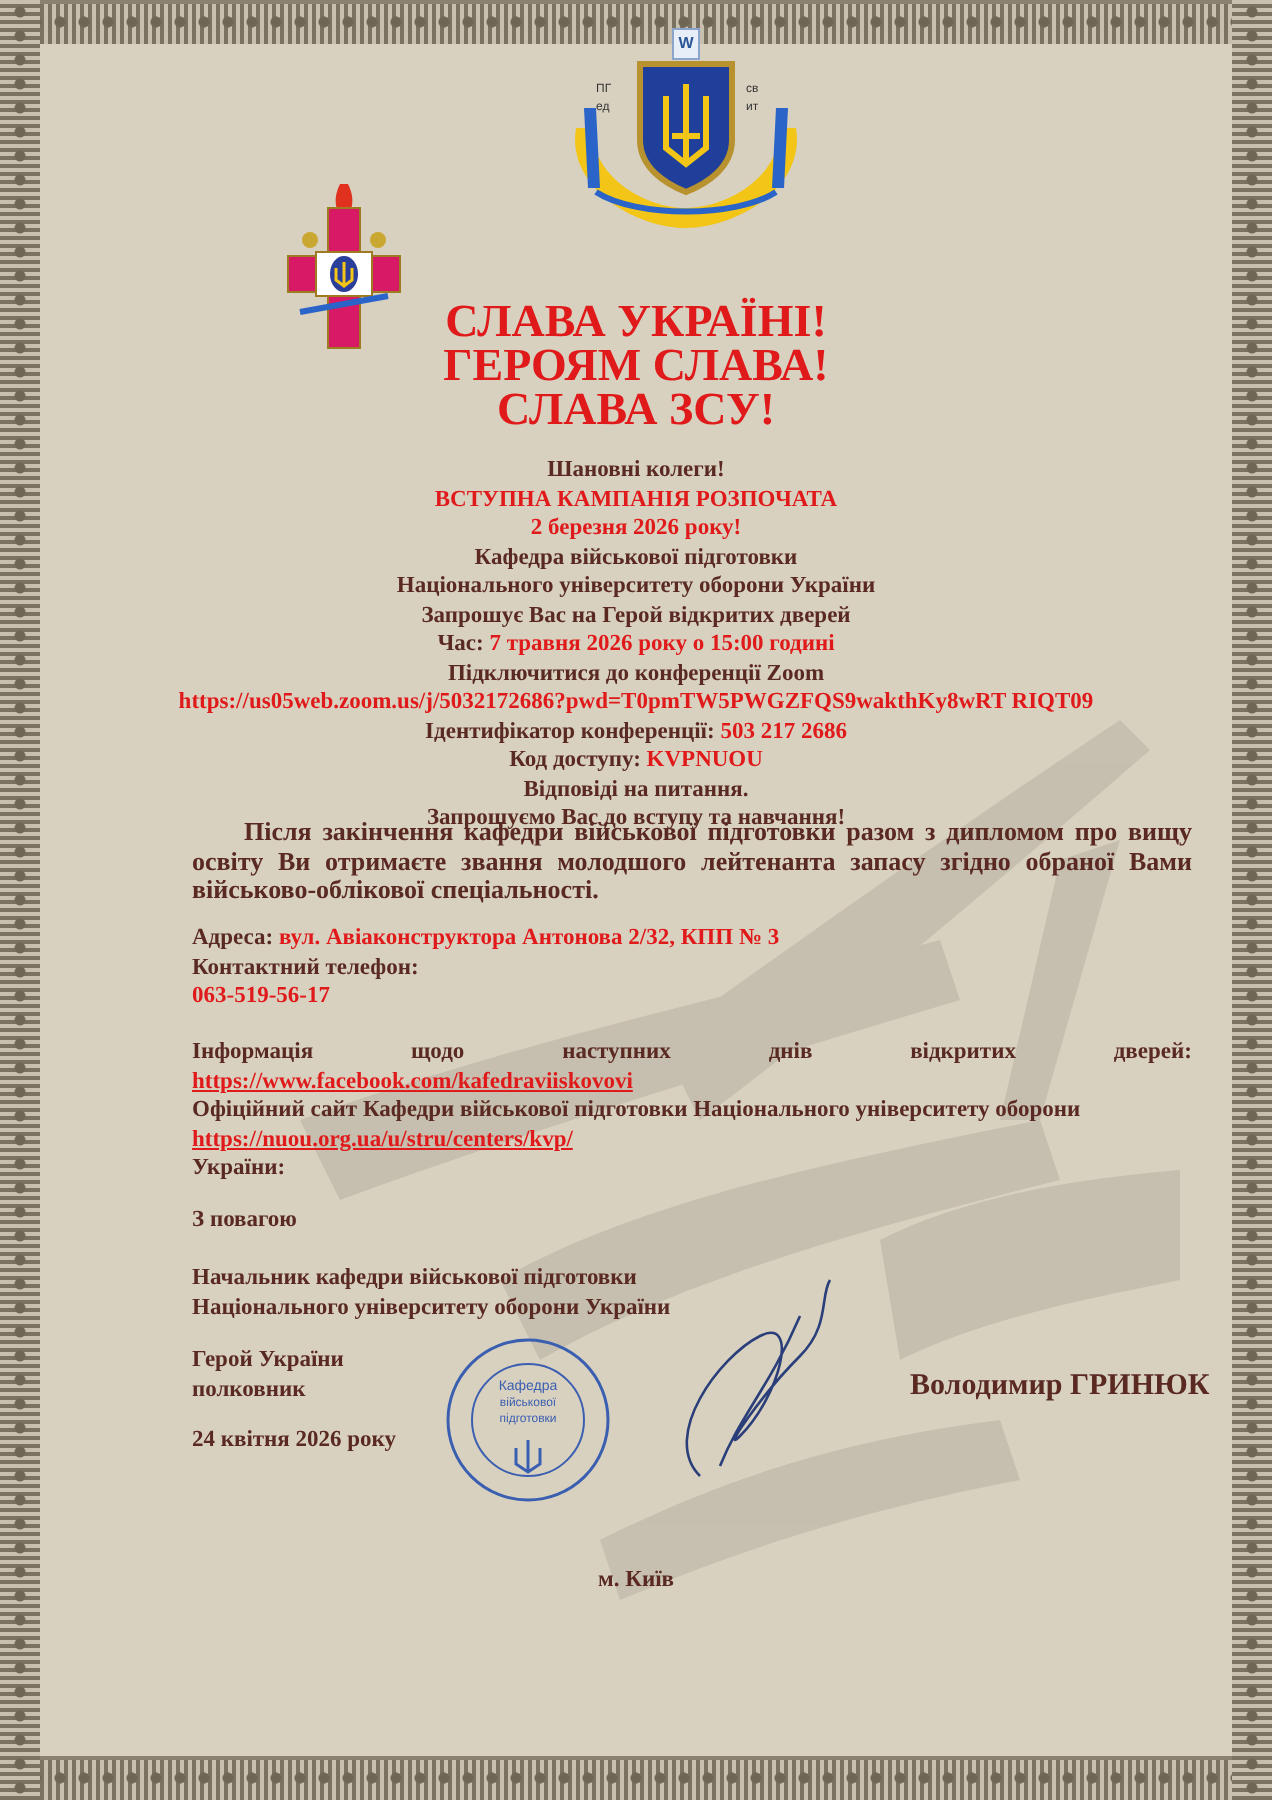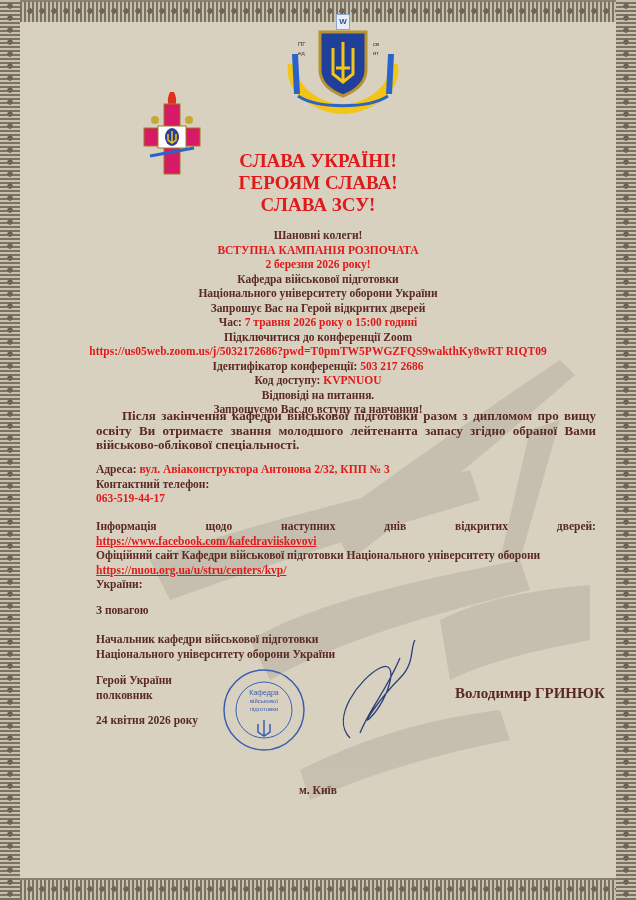--- a/index.html
+++ b/index.html
@@ -25,21 +25,21 @@
     }
     .pattern-left { left: 0; }
     .pattern-right { right: 0; }
 
     
     .watermark { position: absolute; left: 0; top: 0; width: 636px; height: 900px; pointer-events: none; }
 
     .emblem-coat { position: absolute; left: 278px; top: 24px; width: 130px; height: 92px; }
     .emblem-order { position: absolute; left: 142px; top: 90px; width: 60px; height: 86px; }
     .red { color: #e01a1a; }
-    .slogan { position: absolute; left: 0; width: 636px; text-align: center; color: #e01a1a; font-weight: bold; font-size: 19px; line-height: 22px; top: 150px; }
+    .slogan { position: absolute; left: 0; width: 636px; text-align: center; color: #e01a1a; font-weight: bold; font-size: 23px; line-height: 22px; top: 150px; }
     .block { position: absolute; left: 0; width: 636px; text-align: center; font-weight: bold; font-size: 11.5px; line-height: 14.5px; top: 228px; }
     .block .line { display: block; white-space: nowrap; }
     .para { position: absolute; left: 96px; width: 500px; font-weight: bold; font-size: 13px; line-height: 14.5px; text-align: justify; }
     .para .indent { display: inline-block; width: 26px; }
     .left { position: absolute; left: 96px; width: 500px; font-weight: bold; font-size: 11.5px; line-height: 14.5px; }
     .left .line { display: block; white-space: nowrap; }
     a.link { color: #e01a1a; text-decoration: underline; }
     .justify-line { display: flex; justify-content: space-between; }
     .stamp { position: absolute; left: 222px; top: 668px; width: 84px; height: 84px; }
     .signature { position: absolute; left: 330px; top: 638px; width: 90px; height: 110px; }
@@ -113,21 +113,21 @@
   <span class="line"><span>Код доступу: </span><span class="red">KVPNUOU</span></span>
   <span class="line">Відповіді на питання.</span>
   <span class="line">Запрошуємо Вас до вступу та навчання!</span>
 </div>
 
 <div class="para" style="top: 409px;"><span class="indent"></span><span>Після закінчення кафедри військової підготовки разом з дипломом про вищу освіту Ви отримаєте звання молодшого лейтенанта запасу згідно обраної Вами військово-облікової спеціальності.</span></div>
 
 <div class="left" style="top: 462px;">
   <span class="line"><span>Адреса: </span><span class="red">вул. Авіаконструктора Антонова 2/32, КПП № 3</span></span>
   <span class="line">Контактний телефон:</span>
-  <span class="line red">063-519-44-17</span>
+  <span class="line red">063-519-56-17</span>
 </div>
 
 <div class="left" style="top: 519px;">
   <div class="justify-line">
     <span>Інформація</span>
     <span>щодо</span>
     <span>наступних</span>
     <span>днів</span>
     <span>відкритих</span>
     <span>дверей:</span>

